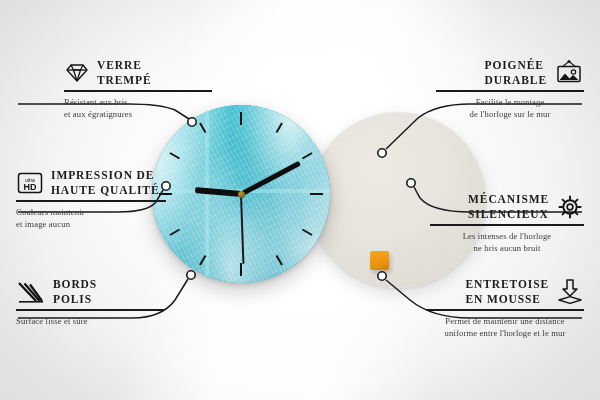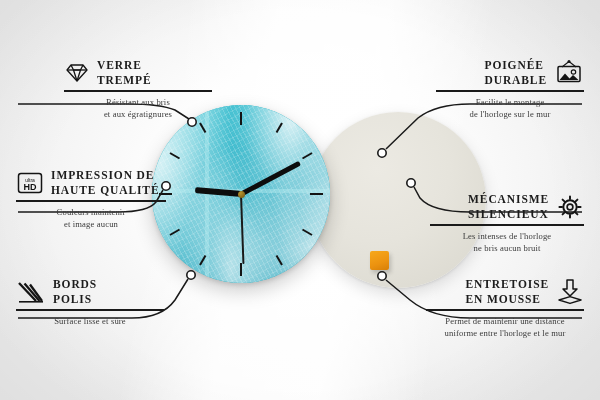--- a/index.html
+++ b/index.html
@@ -78,21 +78,21 @@
     font-weight:bold;font-size:11.5px;letter-spacing:.9px;color:#1c1c1c;
     line-height:1.28;text-transform:uppercase;
   }
   .co-rule{height:1.6px;background:#1a1a1a;margin:3px 0 4px;}
   .co-sub{
     font-family:"Liberation Serif", serif;
     font-size:8.6px;color:#3a3a3a;line-height:1.42;letter-spacing:.15px;
   }
   .left .co-head{justify-content:flex-start;}
   .left .co-title{text-align:left;}
-  .left .co-sub{text-align:center;}
+  .left .co-sub{text-align:left;}
   .right .co-head{justify-content:flex-end;}
   .right .co-title{text-align:left;}
   .right .co-sub{text-align:center;}
   .ico{flex:0 0 auto;display:block;}
 
   .lines{position:absolute;inset:0;pointer-events:none;}
 </style>
 </head>
 <body>
 

